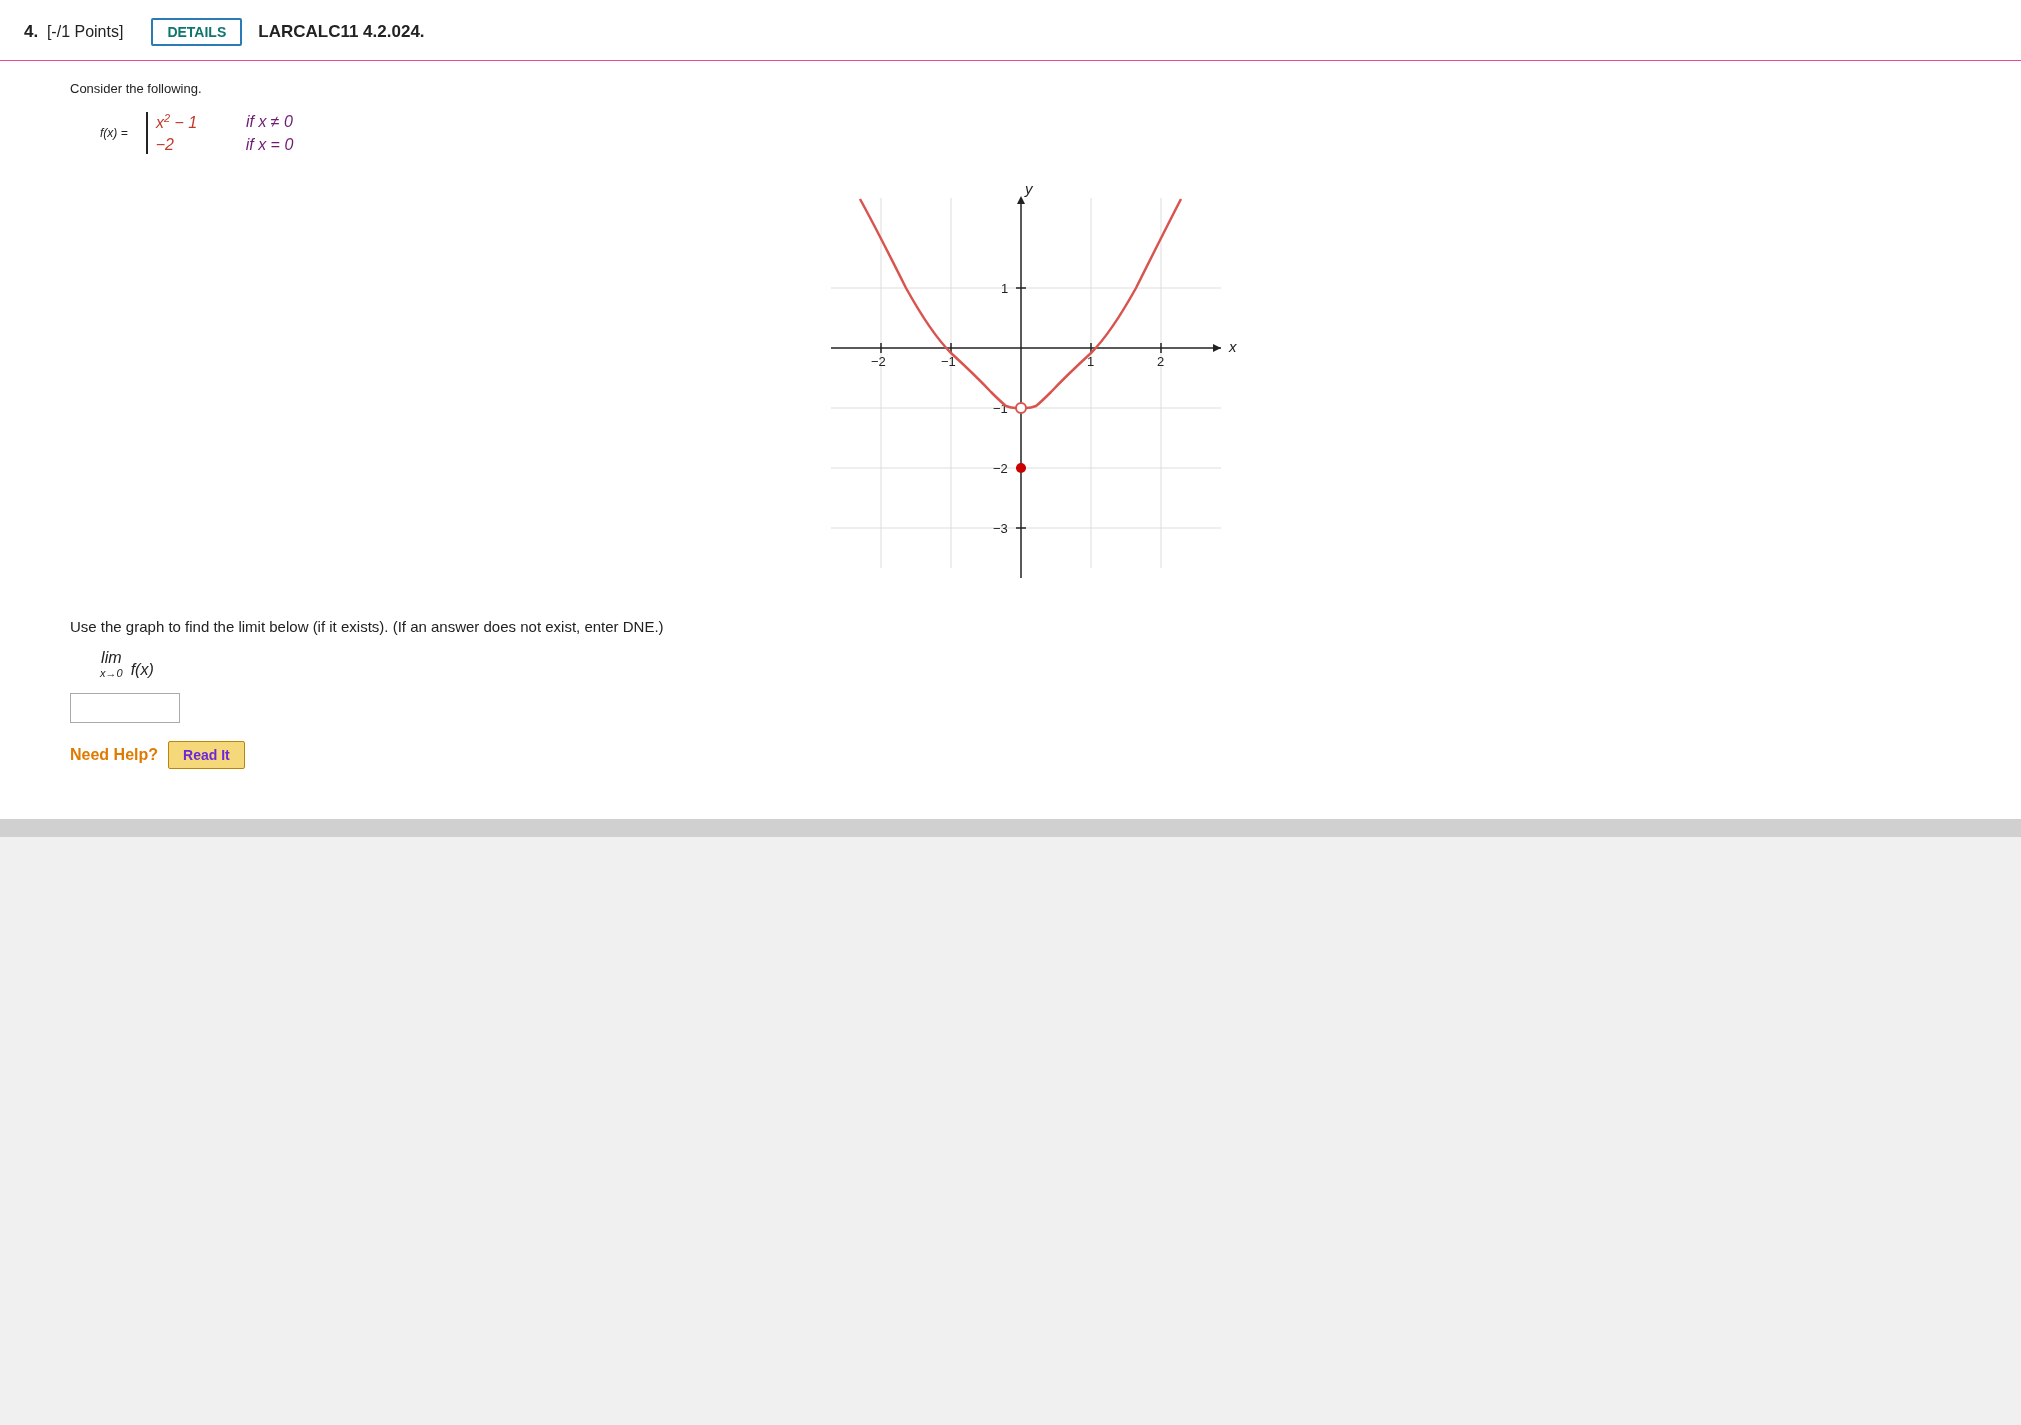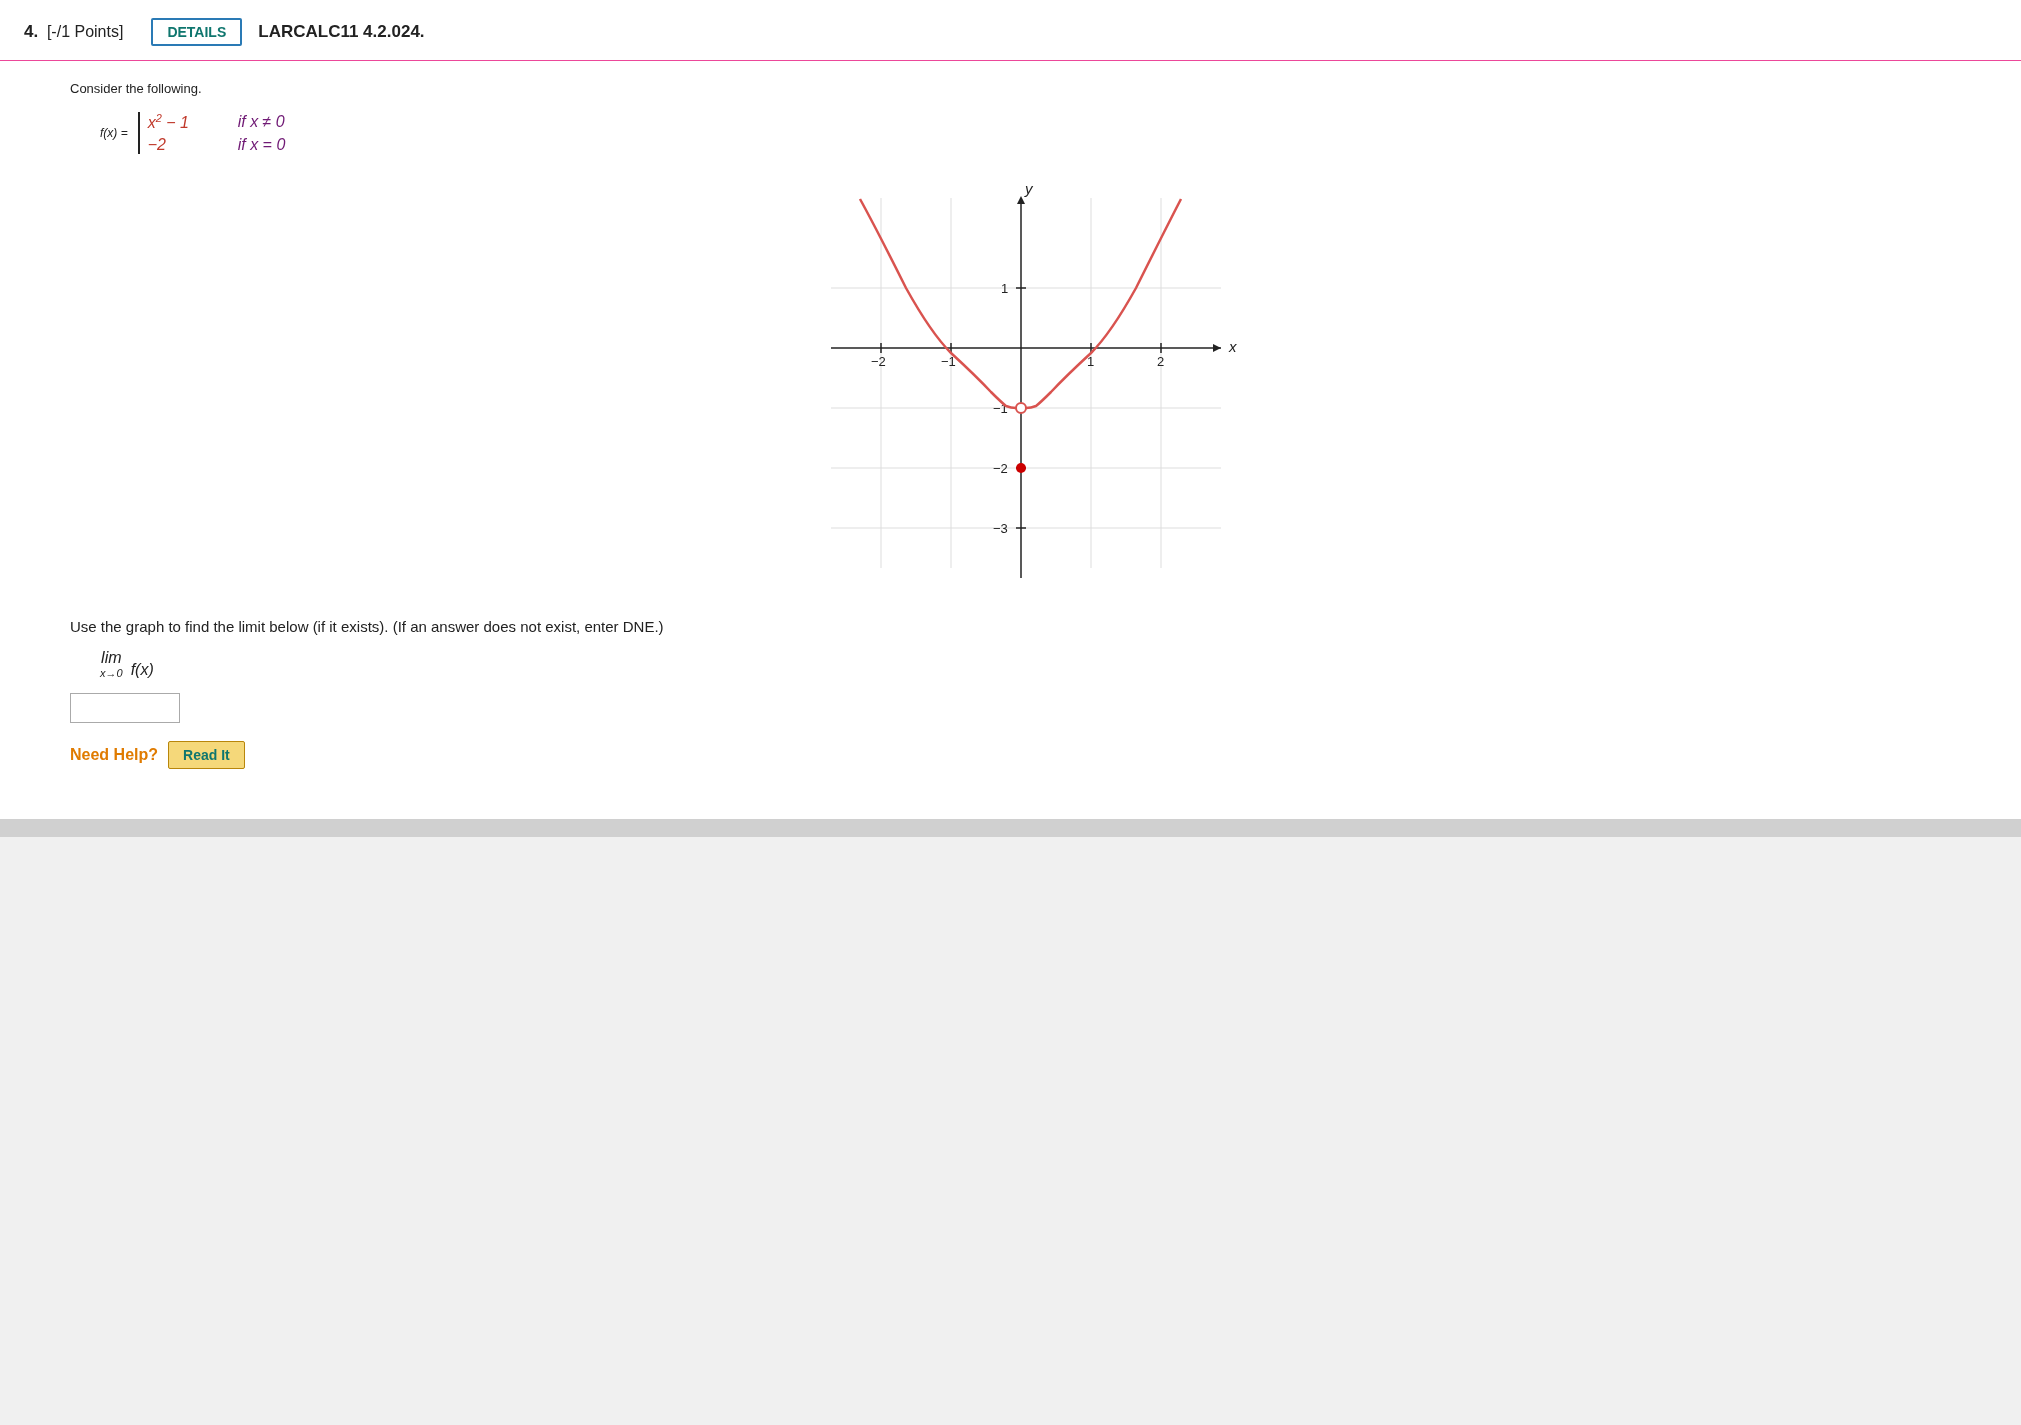--- a/index.html
+++ b/index.html
@@ -66,21 +66,22 @@
       display: flex;
       align-items: center;
       gap: 10px;
     }
     .brace-cases {
       display: flex;
       flex-direction: column;
       gap: 4px;
       border-left: 2px solid #222;
       padding-left: 8px;
-      margin-left: 0;
+      margin-left: 8px;
+      align-items: center;
     }
     .case-row {
       display: flex;
       align-items: center;
       gap: 10px;
       font-size: 16px;
     }
     .case-expr {
       color: #c0392b;
       font-style: italic;
@@ -148,21 +149,21 @@
       margin-top: 6px;
     }
     .need-help-text {
       color: #e07b00;
       font-weight: bold;
       font-size: 16px;
     }
     .read-it-button {
       background: #f5d87a;
       border: 1.5px solid #b8860b;
-      color: #0f766e;
+      color: #6d28d9;
       padding: 5px 14px;
       font-size: 14px;
       font-weight: bold;
       cursor: pointer;
       border-radius: 2px;
     }
     .bottom-bar {
       background: #d0d0d0;
       height: 18px;
       width: 100%;

